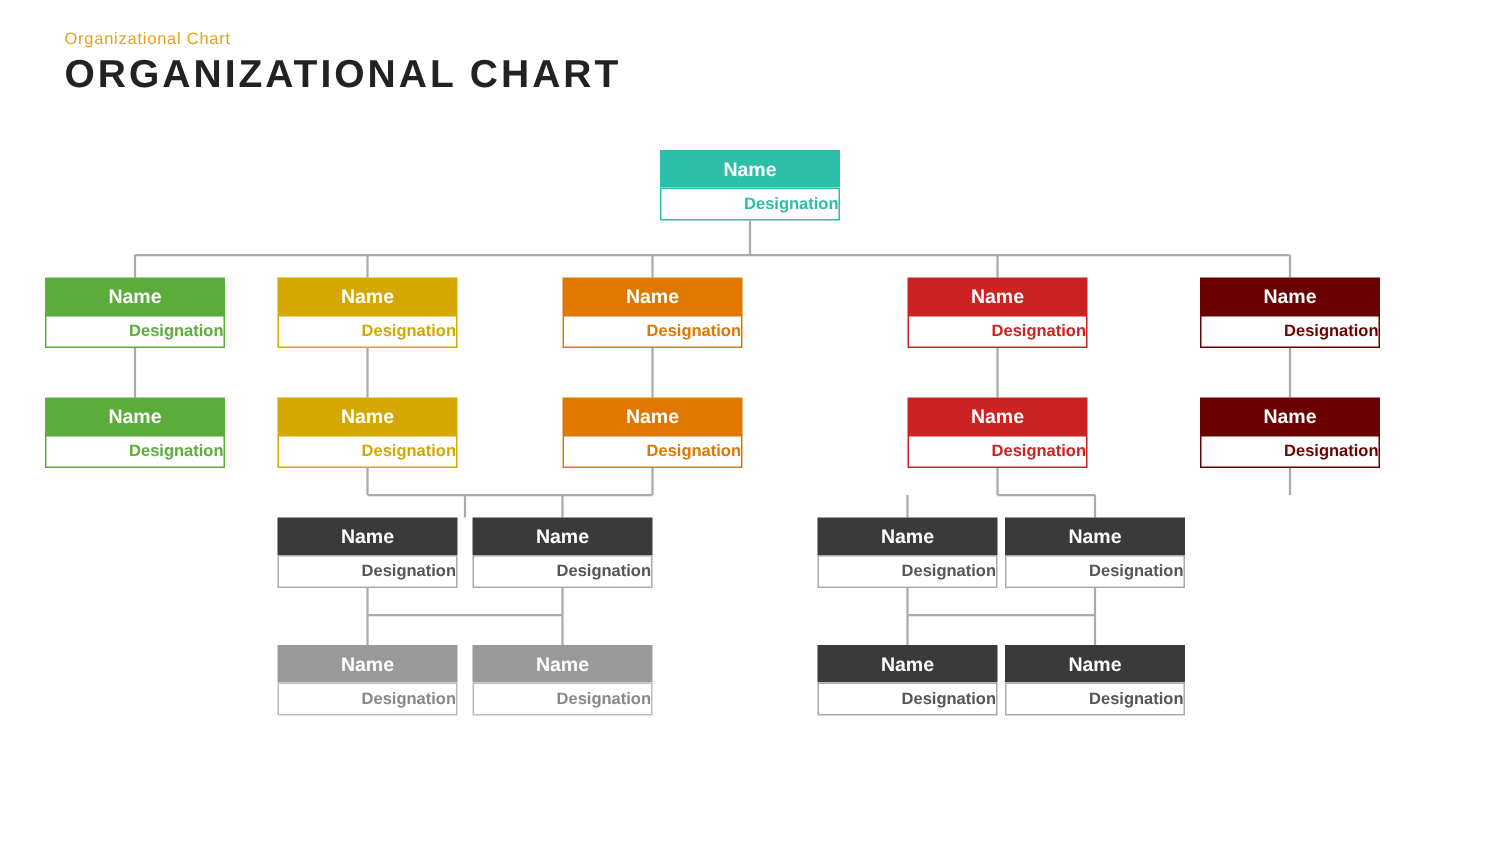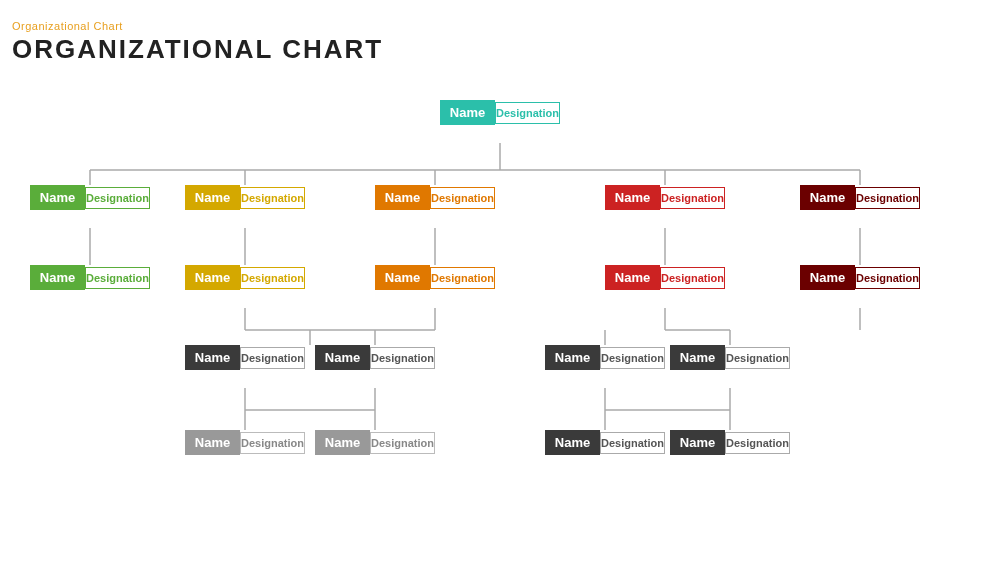--- a/index.html
+++ b/index.html
@@ -9,21 +9,21 @@
       width: 1000px;
       height: 563px;
       overflow: hidden;
       position: relative;
     }
 
     .page {
       width: 1000px;
       height: 563px;
       background: #fff;
-      padding: 20px 12px;
+      padding: 20px 43px;
       position: relative;
     }
 
     .subtitle {
       color: #e8a020;
       font-size: 11px;
       font-weight: 500;
       margin-bottom: 2px;
       letter-spacing: 0.5px;
     }
@@ -34,21 +34,21 @@
       font-weight: 900;
       letter-spacing: 2px;
       text-transform: uppercase;
       margin-bottom: 10px;
     }
 
     
     .node {
       position: absolute;
       display: flex;
-      flex-direction: row;
+      flex-direction: column;
       align-items: center;
       width: 120px;
       border: none;
     }
 
     .node-top {
       width: 100%;
       text-align: center;
       font-size: 13px;
       font-weight: 700;

